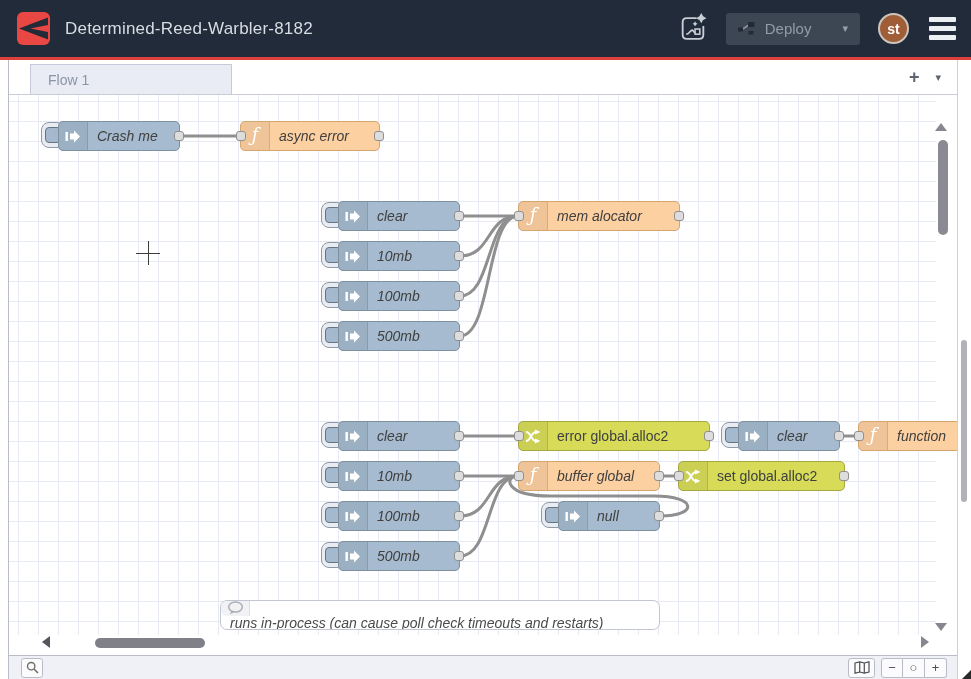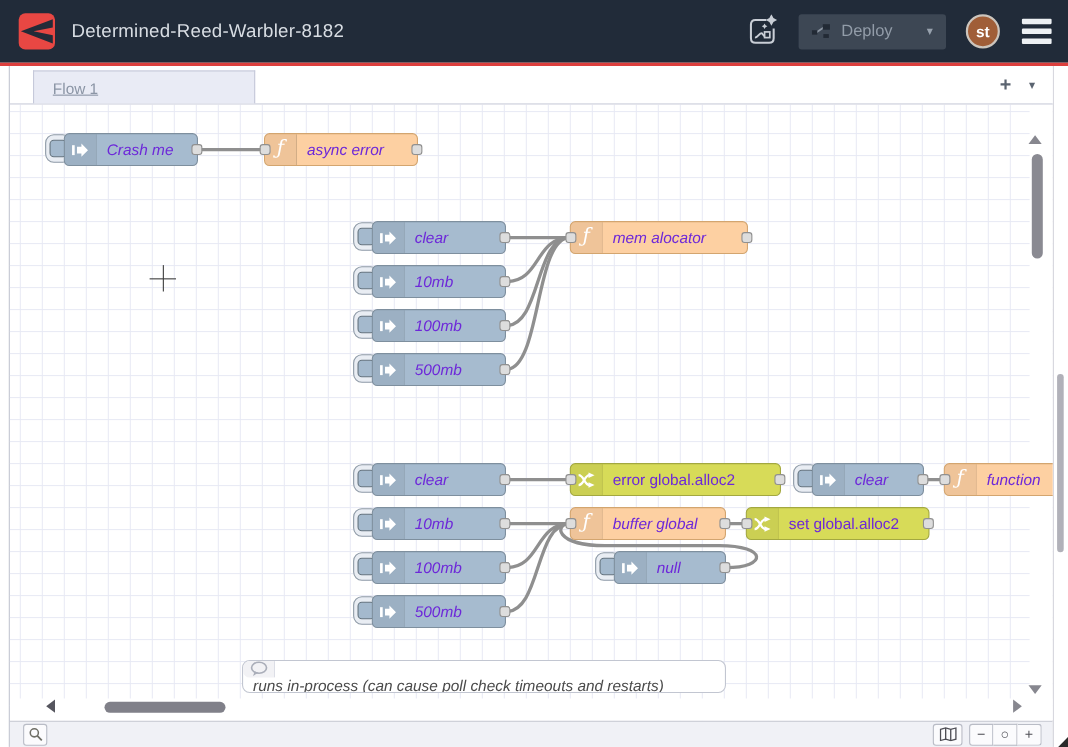--- a/index.html
+++ b/index.html
@@ -23,39 +23,39 @@
 
   
   .workspace { position: absolute; top: 60px; left: 0; right: 0; bottom: 0; display: flex; }
   .palette { width: 9px; background: #fff; border-right: 1px solid #b9bcc9; }
   .main { flex: 1; min-width: 0; display: flex; flex-direction: column; background: #fff; }
   .right-strip { width: 14px; background: #fff; border-left: 1px solid #cfcfd7; position: relative; }
   .right-thumb { position: absolute; left: 3px; top: 280px; width: 6px; height: 162px; background: #b1b1b9; border-radius: 3px; }
 
   
   .tabbar { height: 35px; background: #fff; border-bottom: 1px solid #c9ccd9; display: flex; align-items: flex-end; padding-left: 21px; position: relative; z-index: 5; }
-  .tab { width: 202px; height: 30px; background: #e9ebf5; border: 1px solid #c6c9da; border-bottom: none; display: flex; align-items: center; padding: 0 17px; font-size: 14px; color: #8b95a5; margin-right: 6px; white-space: nowrap; overflow: hidden; text-decoration: underline; }
+  .tab { width: 202px; height: 30px; background: #e9ebf5; border: 1px solid #c6c9da; border-bottom: none; display: flex; align-items: center; padding: 0 17px; font-size: 14px; color: #8b95a5; margin-right: 6px; white-space: nowrap; overflow: hidden; }
   .tab.active { background: #fff; border-color: #bfc2d0; color: #4b5563; font-weight: bold; height: 32px; margin-bottom: -1px; }
   .tab-actions { margin-left: auto; align-self: center; display: flex; align-items: center; gap: 16px; padding-right: 16px; color: #5b6470; }
   .tab-add { font-size: 18px; font-weight: bold; line-height: 1; }
   .tab-menu { font-size: 11px; }
 
   
   .canvas { position: relative; flex: 1; overflow: hidden; background-color: #fff;
     background-image: linear-gradient(to right, #e7e9f4 1px, transparent 1px),
                       linear-gradient(to bottom, #e7e9f4 1px, transparent 1px);
     background-size: 20px 20px; background-position: 9px 6px; }
   #wires { position: absolute; left: 0; top: 0; z-index: 1; }
   #wires path { stroke: #8f8f8f; stroke-width: 3; fill: none; }
   .hband { position: absolute; left: 0; right: 0; bottom: 0; height: 20px; background: #fff; z-index: 2; }
   .vtrack { position: absolute; top: 0; bottom: 0; right: 0; width: 21px; background: #fff; z-index: 2; }
 
   .node { position: absolute; height: 30px; border-radius: 5px; display: flex; z-index: 3; }
   .node .iconbox { width: 29px; background: rgba(0,0,0,0.055); border-right: 1px solid rgba(0,0,0,0.12); border-radius: 4px 0 0 4px; display: flex; align-items: center; justify-content: center; flex: 0 0 auto; }
-  .node .lbl { flex: 1; display: flex; align-items: center; padding-left: 9px; font-size: 14px; color: #6d28d9; white-space: nowrap; overflow: hidden; }
+  .node .lbl { flex: 1; display: flex; align-items: center; padding-left: 9px; font-size: 14px; color: #404040; white-space: nowrap; overflow: hidden; }
   .node .lbl.it { font-style: italic; }
   .node.t-inject   { background: #a6bbcf; border: 1px solid #7e8f9e; }
   .node.t-function { background: #fdd0a2; border: 1px solid #d3a56f; }
   .node.t-change   { background: #d7db58; border: 1px solid #a3a840; }
   .node.t-comment  { background: #fff;    border: 1px solid #c2c6d1; border-radius: 7px; }
   .node.t-comment .iconbox { background: #f2f2f5; border-right: 1px solid #dcdee6; border-radius: 6px 0 0 6px; }
   .node.t-comment .lbl { color: #4a4a4a; }
   .ficon { font-family: "DejaVu Serif", serif; font-style: italic; font-size: 18px; color: #fff; line-height: 1; padding-bottom: 2px; }
   .port { position: absolute; width: 10px; height: 10px; top: 9px; background: #ddd; border: 1px solid #909090; border-radius: 3px; z-index: 4; }
   .port.pin { left: -5px; } .port.pout { right: -5px; }

